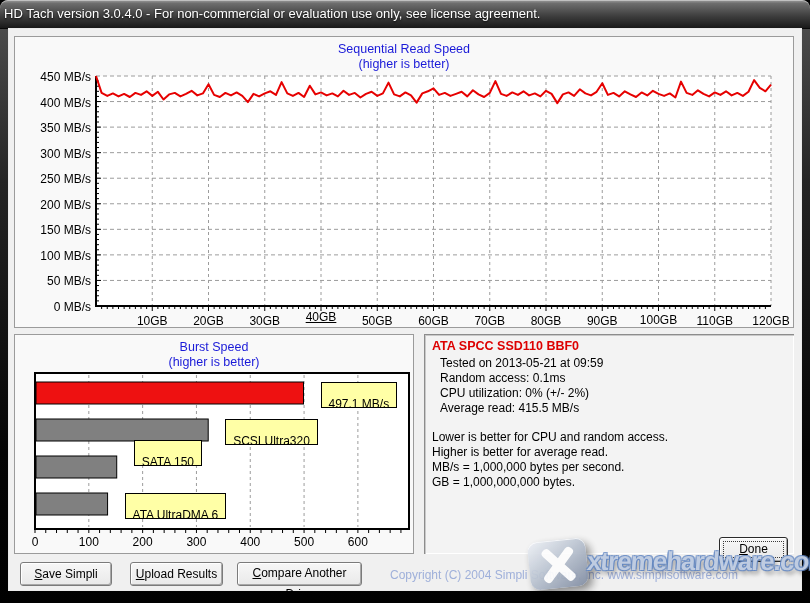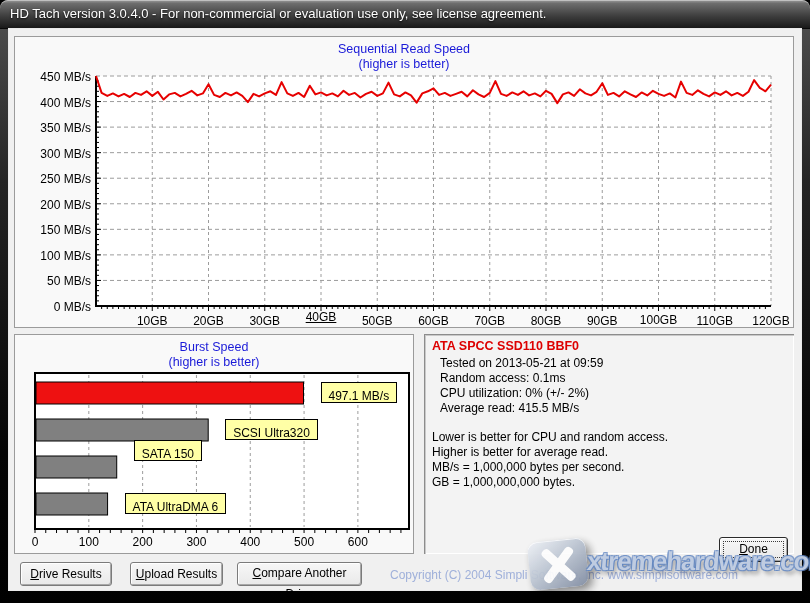--- a/index.html
+++ b/index.html
@@ -3,40 +3,40 @@
 <meta charset="utf-8">
 <style>
   html,body{margin:0;padding:0;background:#000;}
   *{box-sizing:border-box;}
   .window{position:relative;width:810px;height:603px;overflow:hidden;
     background:linear-gradient(180deg,#8a8a8a 0%,#4a4a4a 5%,#242424 30%,#050505 75%,#000 100%);
     border-radius:8px 8px 0 0;font-family:"Liberation Sans",sans-serif;font-size:12px;color:#000;}
   .titlebar{position:absolute;left:0;top:0;width:810px;height:29px;border-radius:8px 8px 0 0;
     background:linear-gradient(180deg,#9d9d9d 0%,#6d6d6d 12%,#3e3e3e 55%,#161616 100%);
     box-shadow:inset 0 1px 0 rgba(255,255,255,.4), inset 0 -1px 0 rgba(0,0,0,.6);cursor:default;}
-  .titlebar .ttl{display:block;color:#fff;font-size:13px;line-height:28px;padding-left:10px;
+  .titlebar .ttl{display:block;color:#fff;font-size:13px;line-height:28px;padding-left:4px;
     white-space:nowrap;text-shadow:0 1px 2px rgba(0,0,0,.9);}
   .client{position:absolute;left:9px;top:29px;width:792px;height:561px;background:#f0f0f0;
     box-shadow:0 0 0 1px #eaeaea;}
   .panel{position:absolute;background:#f9f9f9;border:1px solid #9b9b9b;}
   .seq-panel{left:5px;top:7px;width:780px;height:292px;}
   .burst-panel{left:5px;top:305px;width:400px;height:220px;}
   .info-panel{left:415px;top:305px;width:370px;height:220px;background:#f3f3f3;border:none;
     box-shadow:inset 1px 1px 0 #8c8c8c, inset 2px 2px 0 #c9c9c9, inset -1px -1px 0 #ffffff;
     padding:5px 8px;line-height:15px;}
   .chart-title{color:#1a1ad8;text-align:center;margin-top:5px;font-size:12.5px;}
   .chart-sub{color:#1a1ad8;text-align:center;margin-top:1px;font-size:12.5px;}
   .seq-plot{position:absolute;left:79px;top:37px;width:682px;height:244px;}
   .burst-plot{position:absolute;left:18px;top:36px;width:382px;height:172px;}
   .tick-label{position:absolute;font-size:12px;color:#000;white-space:nowrap;}
   .ylab{width:74px;text-align:right;left:2px;}
   .xlab{width:56px;text-align:center;}
   .bxlab{width:44px;text-align:center;}
   .bar-label{position:absolute;background:#ffffa6;border:1px solid #000;height:21px;line-height:19px;
-    padding:4px 7px;font-size:12px;white-space:nowrap;color:#000;}
+    padding:12px 7px;font-size:12px;white-space:nowrap;color:#000;}
   .drive-name{color:#dd0000;font-weight:bold;font-size:12.5px;margin-bottom:2px;}
   .stat-line{margin-left:8px;}
   .notes{margin-top:14px;}
   .win-btn{position:absolute;height:24px;background:linear-gradient(#f7f7f7,#e9e9e9);
     border:1px solid #7b7b7b;border-radius:3px;padding:0;cursor:pointer;
     box-shadow:inset 1px 1px 0 #ffffff, inset -1px -1px 0 #a8a8a8;
     font-family:"Liberation Sans",sans-serif;font-size:12px;color:#000;}
   .btn-label{display:block;line-height:21px;text-align:center;}
   .btn-label::first-letter{text-decoration:underline;}
   .default-btn{border:1px solid #2a2a2a;}
@@ -372,21 +372,21 @@
         </div>
       <div id="info-notes" class="notes">
           <div>Lower is better for CPU and random access.</div>
           <div>Higher is better for average read.</div>
           <div>MB/s = 1,000,000 bytes per second.</div>
           <div>GB = 1,000,000,000 bytes.</div>
         </div>
     </div>
 
     <button class="win-btn btn-save">
-      <span class="btn-label">Drive Results</span>
+      <span class="btn-label">Save Simpli</span>
     </button>
     <button class="win-btn btn-compare">
       <span class="btn-label">Compare Another Drive</span>
     </button>
     <button class="win-btn btn-upload">
       <span class="btn-label">Upload Results</span>
     </button>
 
     <div class="copyright">Copyright (C) 2004 Simpli Software, Inc.  www.simplisoftware.com</div>
 

